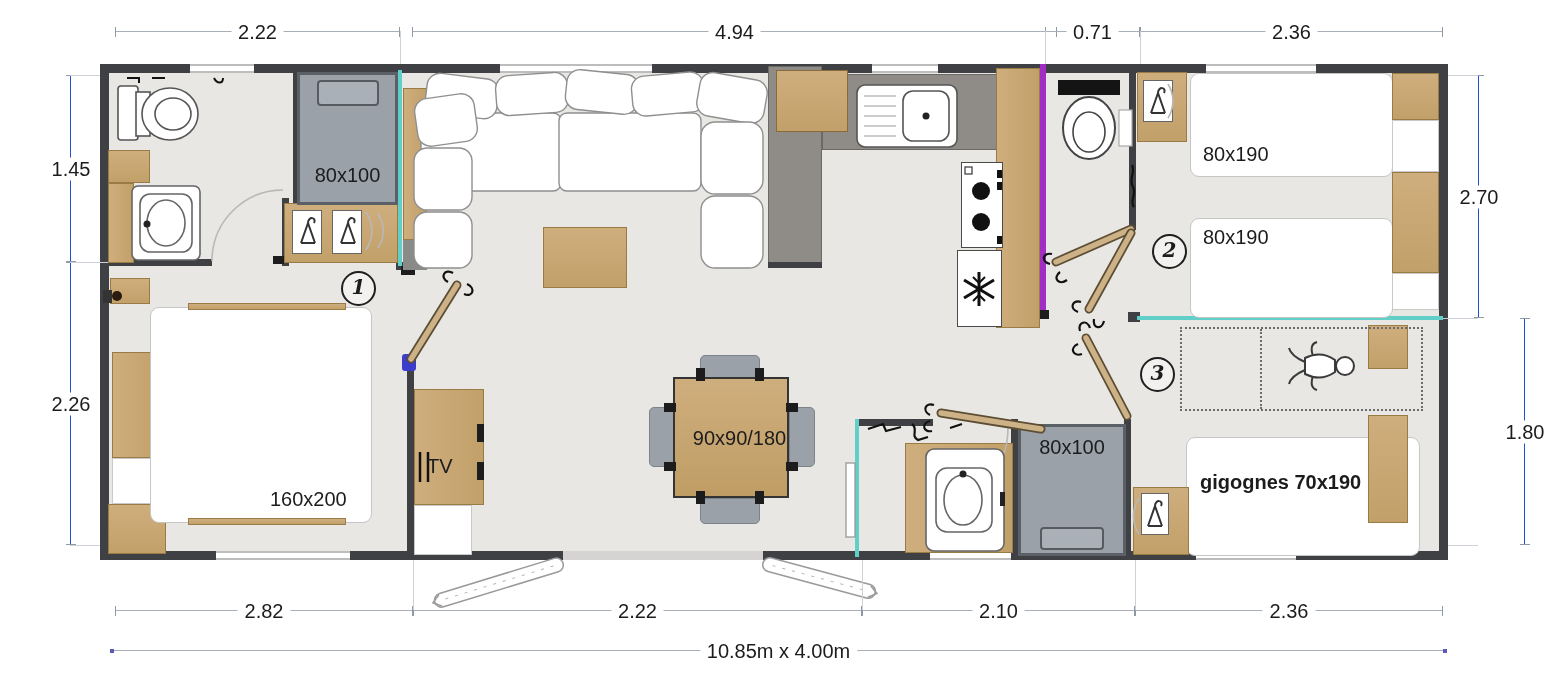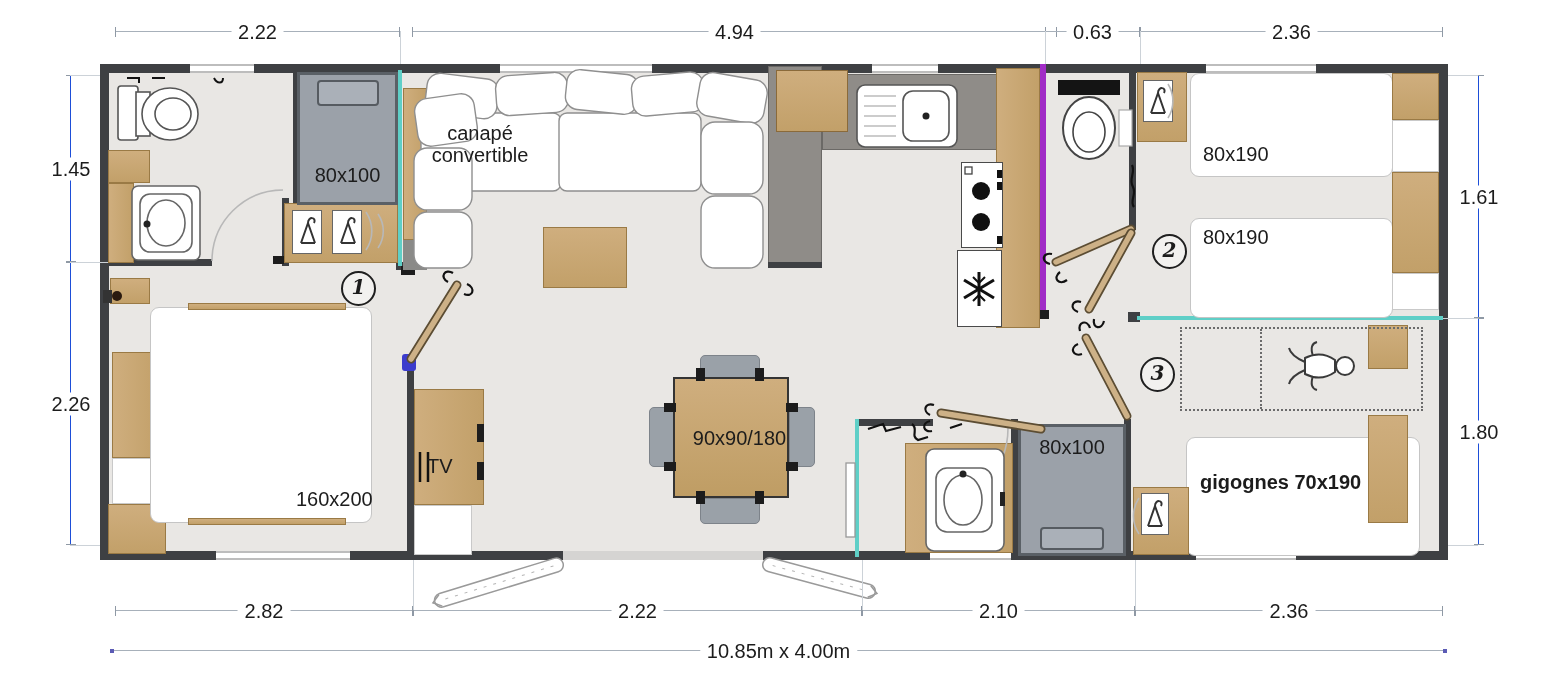--- a/index.html
+++ b/index.html
@@ -311,42 +311,41 @@
         <rect x="755" y="491" width="9" height="13"></rect>
       <rect x="664" y="403" width="12" height="9"></rect>
         <rect x="664" y="462" width="12" height="9"></rect>
       <rect x="786" y="403" width="12" height="9"></rect>
         <rect x="786" y="462" width="12" height="9"></rect>
     </g>
 
     <path d="M420 452 v30 M428 452 v30" stroke="#111" stroke-width="2.5"></path>
   </svg>
 
-  <div class="lbl center" style="left:413px;top:122px;width:134px;">canapé convertible</div>
   <div class="lbl center" style="left:297px;top:164px;width:101px;">80x100</div>
-  <div class="lbl" style="left:296px;top:488px;">160x200</div>
+  <div class="lbl" style="left:270px;top:488px;">160x200</div>
   <div class="lbl" style="left:427px;top:455px;">TV</div>
   <div class="lbl center" style="left:673px;top:427px;width:133px;">90x90/180</div>
   <div class="lbl" style="left:1203px;top:143px;">80x190</div>
   <div class="lbl" style="left:1203px;top:226px;">80x190</div>
   <div class="lbl center" style="left:1020px;top:436px;width:104px;">80x100</div>
   <div class="lbl" style="left:1200px;top:471px;font-weight:bold;">gigognes 70x190</div>
 
   <div class="room-num" style="left:341px;top:271px;">1</div>
   <div class="room-num" style="left:1152px;top:234px;">2</div>
   <div class="room-num" style="left:1140px;top:357px;">3</div>
 
   <div class="dim-h" style="left:115px;top:31px;width:285px;">
       <span class="dim-label">2.22</span>
     </div>
   <div class="dim-h" style="left:412px;top:31px;width:645px;">
       <span class="dim-label">4.94</span>
     </div>
   <div class="dim-h" style="left:1045px;top:31px;width:95px;">
-      <span class="dim-label">0.63</span>
+      <span class="dim-label">0.71</span>
     </div>
   <div class="dim-h" style="left:1140px;top:31px;width:303px;">
       <span class="dim-label">2.36</span>
     </div>
 
   <div class="dim-h" style="left:115px;top:610px;width:298px;">
       <span class="dim-label">2.82</span>
     </div>
   <div class="dim-h" style="left:413px;top:610px;width:449px;">
       <span class="dim-label">2.22</span>
@@ -363,23 +362,23 @@
     </div>
 
   <div class="dim-v" style="left:70px;top:75px;height:187px;">
       <span class="dim-label">1.45</span>
     </div>
   <div class="dim-v" style="left:70px;top:262px;height:283px;">
       <span class="dim-label">2.26</span>
     </div>
 
   <div class="dim-v" style="left:1478px;top:75px;height:243px;">
-      <span class="dim-label">1.61</span>
-    </div>
-  <div class="dim-v" style="left:1478px;top:318px;height:227px;">
+      <span class="dim-label">2.70</span>
+    </div>
+  <div class="dim-v" style="left:1524px;top:318px;height:227px;">
       <span class="dim-label">1.80</span>
     </div>
 
   <div class="abs ext" style="left:70px;top:75px;width:30px;height:1px;"></div>
   <div class="abs ext" style="left:70px;top:262px;width:38px;height:1px;"></div>
   <div class="abs ext" style="left:70px;top:545px;width:30px;height:1px;"></div>
   <div class="abs ext" style="left:1448px;top:75px;width:30px;height:1px;"></div>
   <div class="abs ext" style="left:1443px;top:318px;width:35px;height:1px;"></div>
   <div class="abs ext" style="left:1448px;top:545px;width:30px;height:1px;"></div>
   <div class="abs ext" style="left:400px;top:31px;width:1px;height:33px;"></div>

